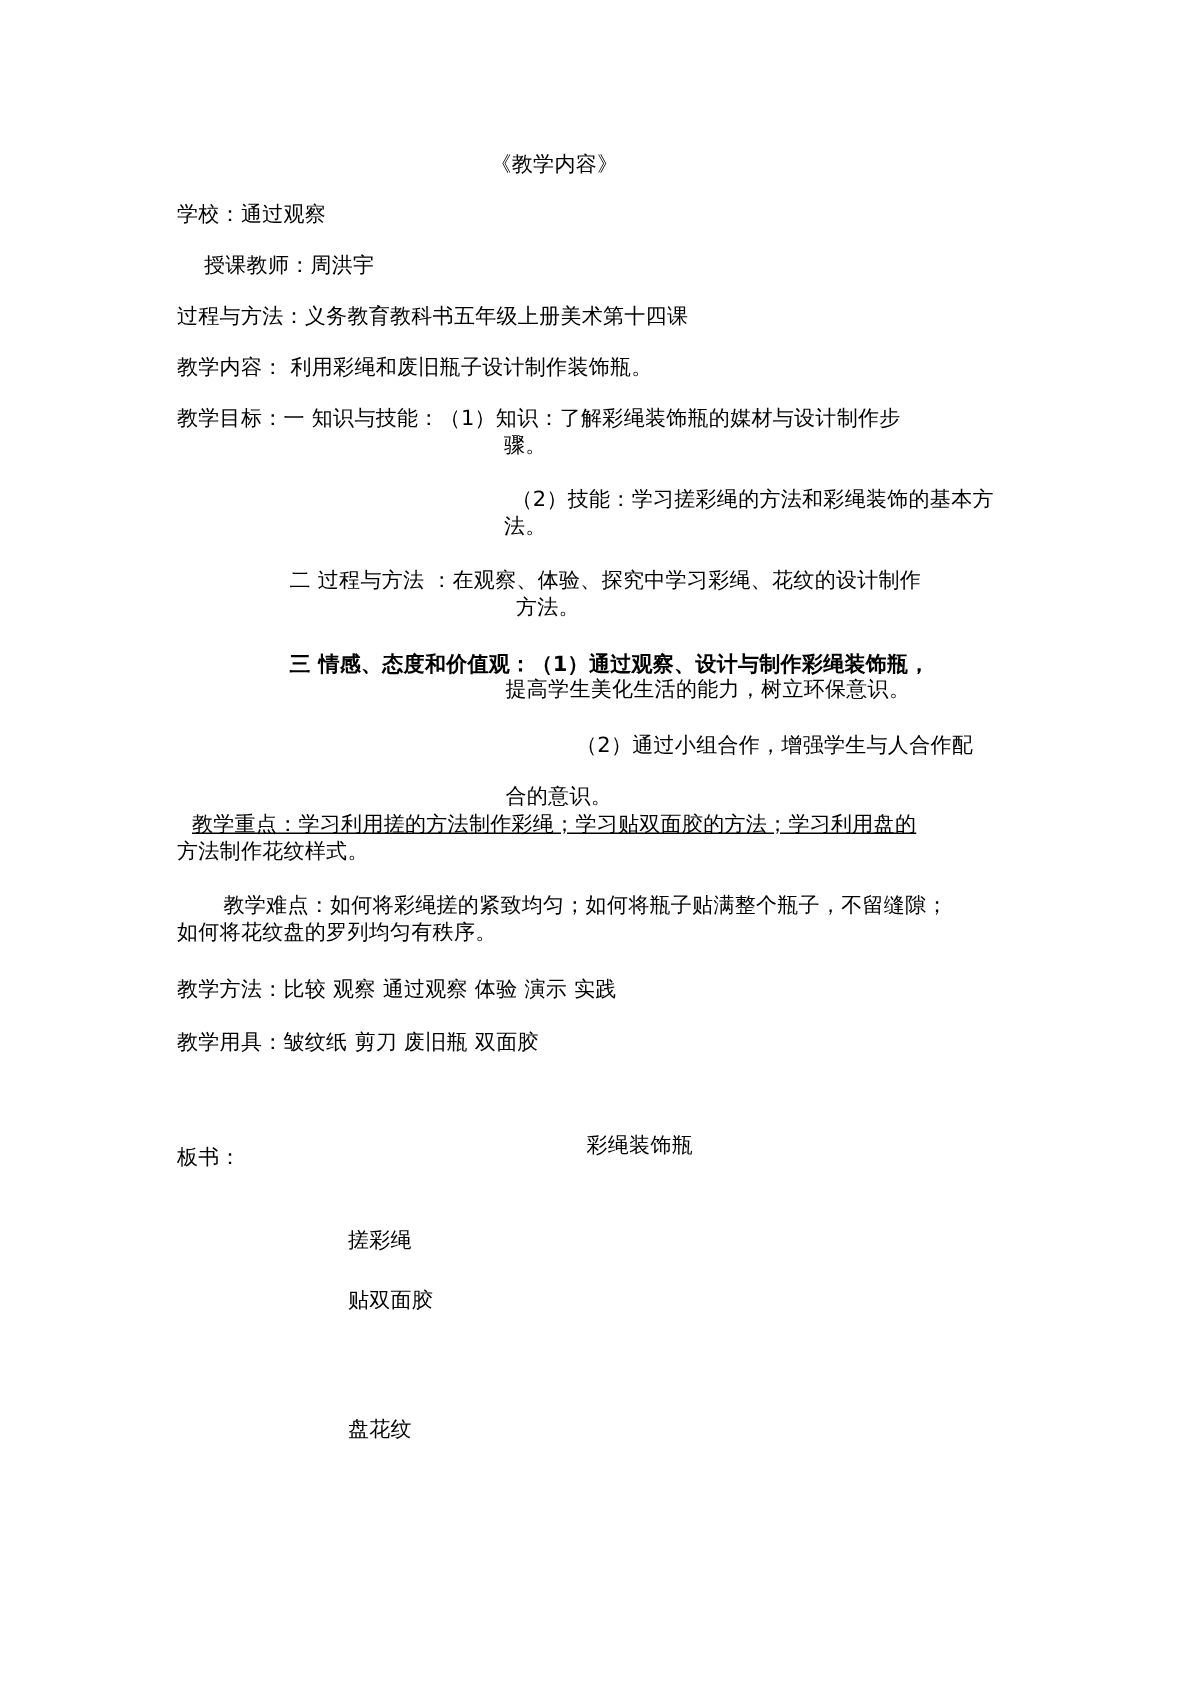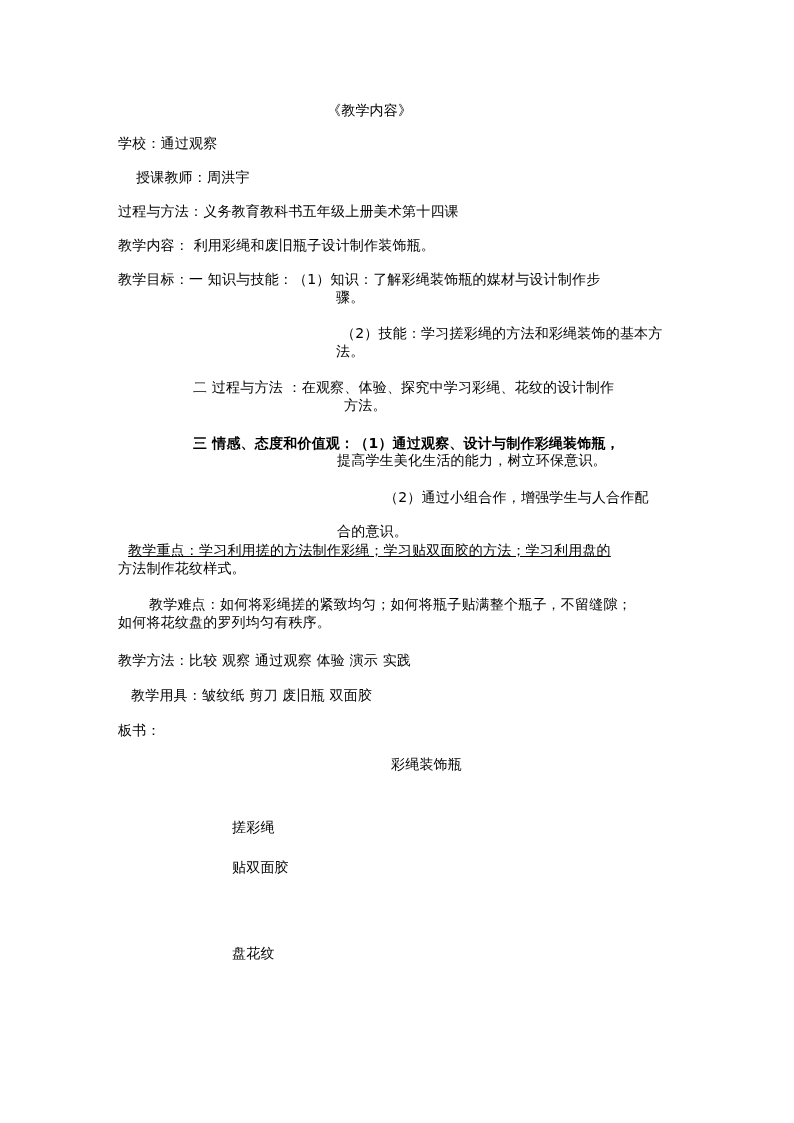--- a/index.html
+++ b/index.html
@@ -40,22 +40,22 @@
     <div class="ln" style="left:337px; top:506px;margin-top:16px;">合的意识。</div>
   </div>
 
   <div class="ln" style="left:128px; top:541px;text-decoration:underline;">教学重点：学习利用搓的方法制作彩绳；学习贴双面胶的方法；学习利用盘的</div>
   <div class="ln" style="left:118px; top:559px;">方法制作花纹样式。</div>
 
   <div class="ln" style="left:118px; top:595px;margin-left:31px;">教学难点：如何将彩绳搓的紧致均匀；如何将瓶子贴满整个瓶子，不留缝隙；</div>
   <div class="ln" style="left:118px; top:613px;">如何将花纹盘的罗列均匀有秩序。</div>
 
   <div class="ln" style="left:118px; top:651px;">教学方法：比较  观察  通过观察  体验  演示  实践</div>
-  <div class="ln" style="left:118px; top:686px;margin-left:13px;">教学用具：皱纹纸  剪刀  废旧瓶  双面胶</div>
-  <div class="ln" style="left:118px; top:721px;text-align:center;">板书：</div>
+  <div class="ln" style="left:118px; top:686px;">教学用具：皱纹纸  剪刀  废旧瓶  双面胶</div>
+  <div class="ln" style="left:118px; top:763px;text-align:center;">板书：</div>
 
   <div>
     <div class="ln" style="left:391px; top:755px;">彩绳装饰瓶</div>
     <div class="ln" style="left:232px; top:818px;">搓彩绳</div>
     <div class="ln" style="left:232px; top:858px;">贴双面胶</div>
     <div class="ln" style="left:232px; top:898px;margin-top:46px;">盘花纹</div>
   </div>
 </div>
 
 </body></html>

